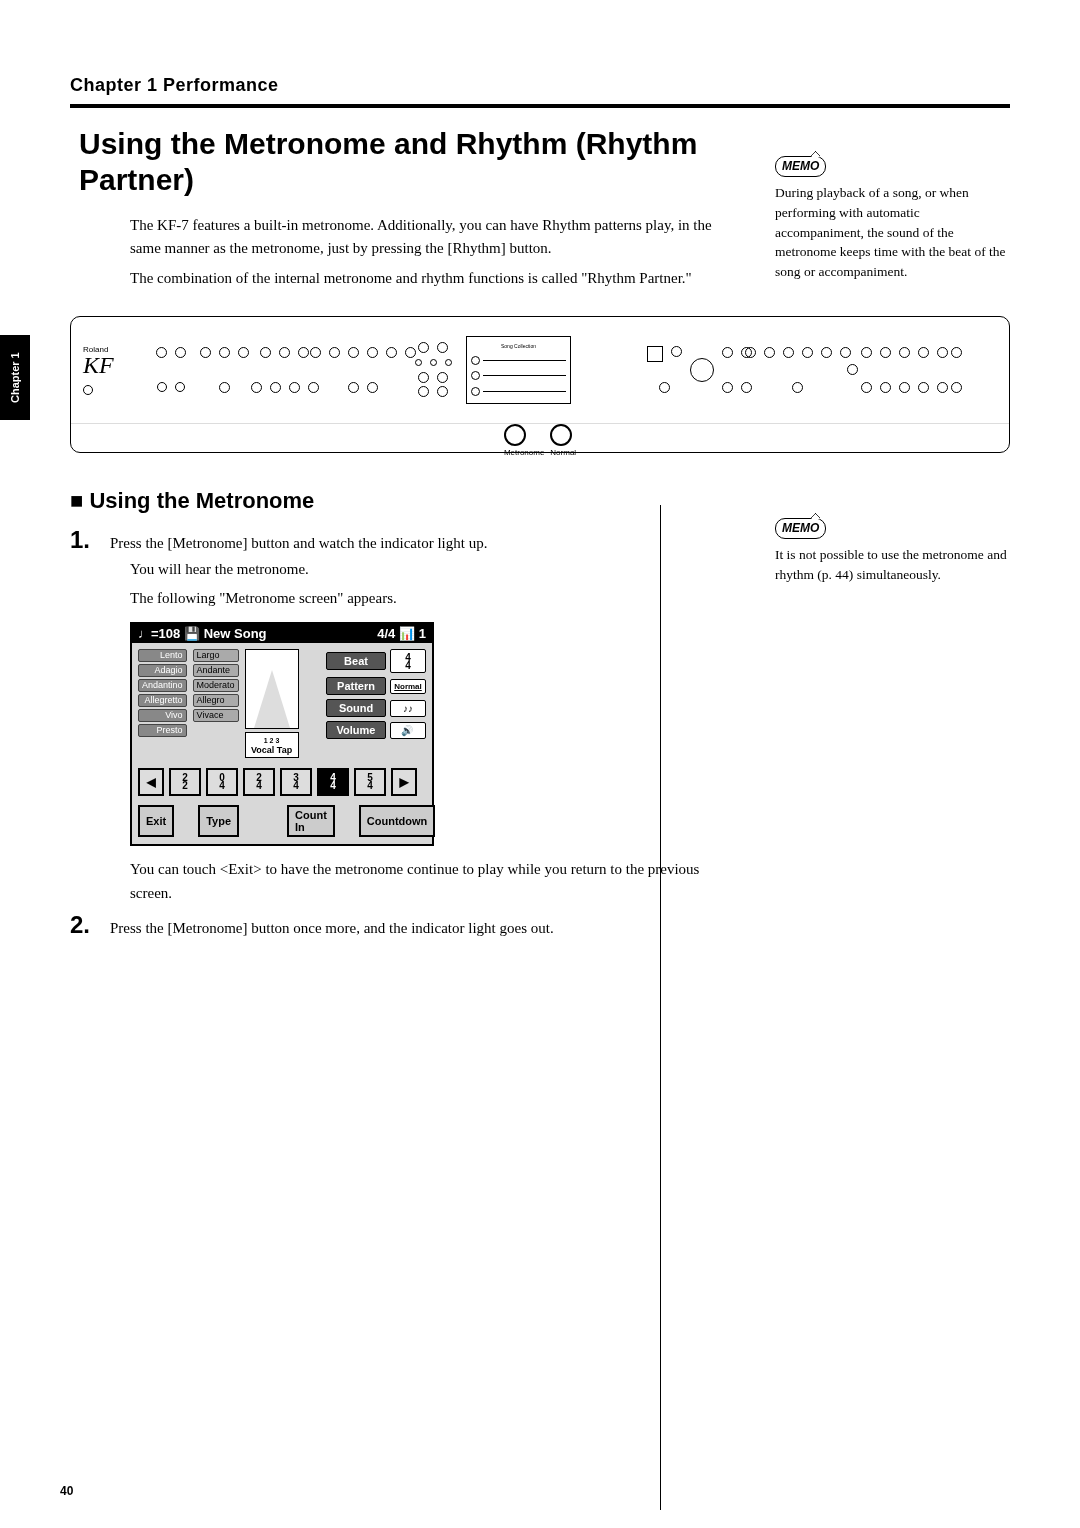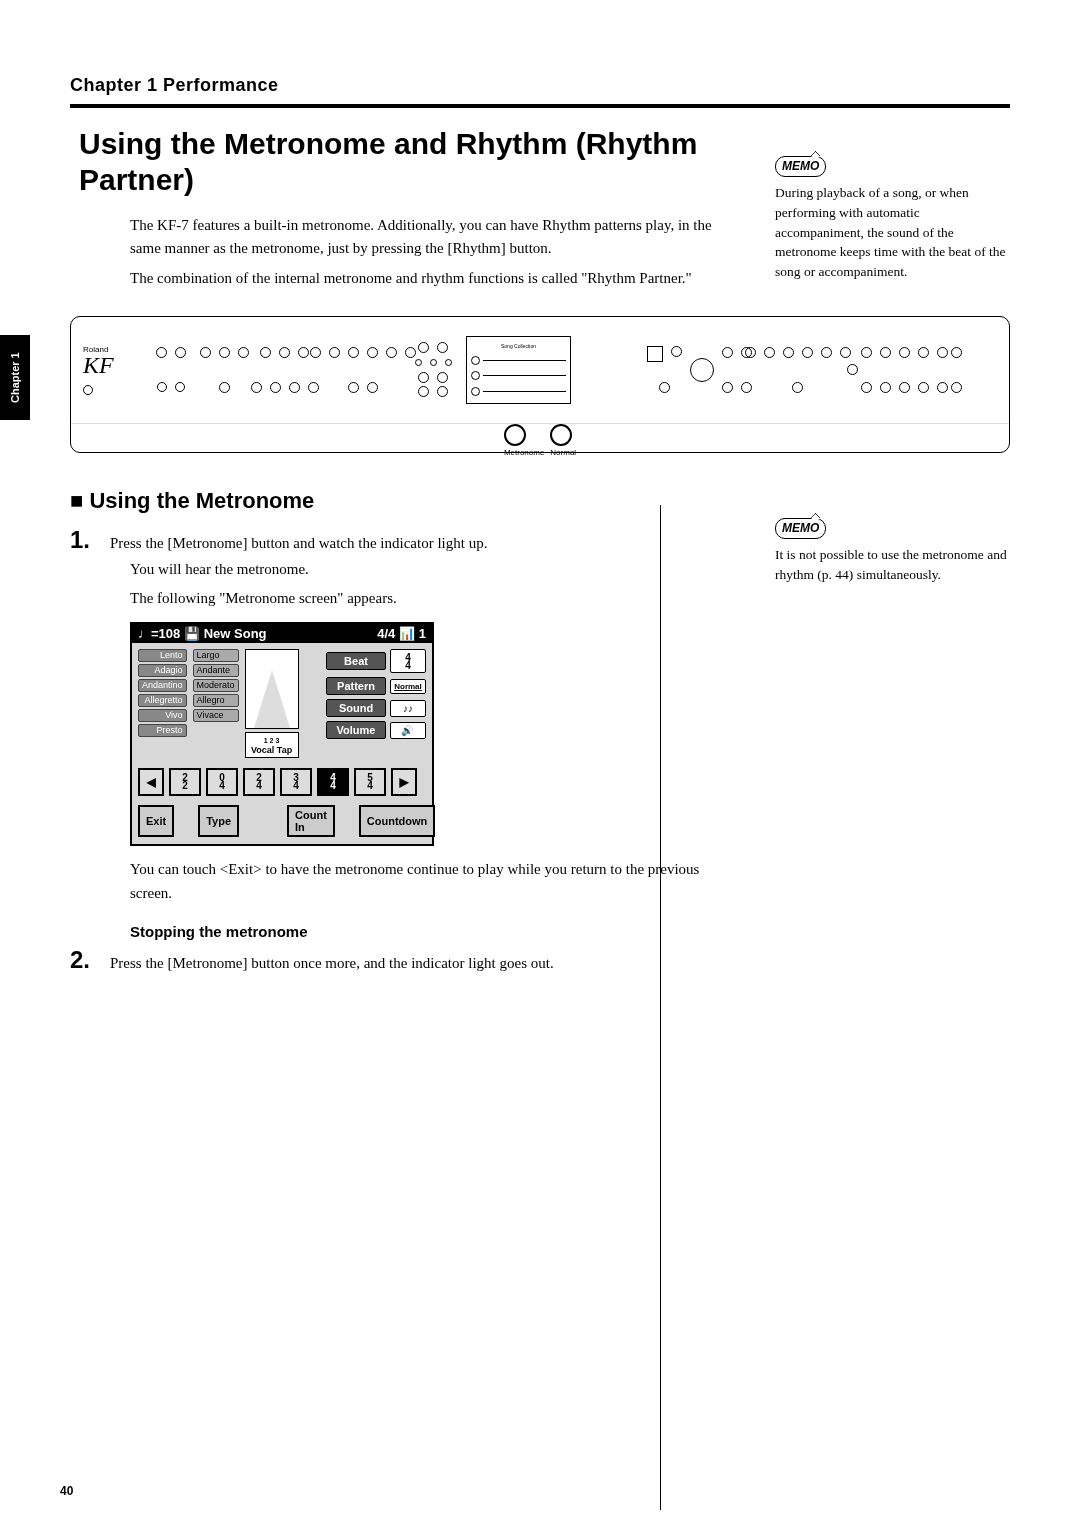--- a/index.html
+++ b/index.html
@@ -595,21 +595,20 @@
           <div class="btn-box" style="width:38px;">Exit</div>
           <div class="btn-box" style="width:60px;text-align:right;">Type</div>
           <div style="flex:1;"></div>
           <div class="btn-box" style="width:60px;">Count In</div>
           <div class="btn-box" style="width:64px;">Countdown</div>
         </div>
       </div>
 
       <p class="body-text indent">You can touch &lt;Exit&gt; to have the metronome continue to play while you return to the previous screen.</p>
 
-      <div class="sub-heading">Stopping the metronome</div>
 
       <div class="step-row">
         <div class="step-num">2.</div>
         <div class="step-text">Press the [Metronome] button once more, and the indicator light goes out.</div>
       </div>
     </div>
 
     <div class="side-col">
       <div style="height:55px;"></div>
       <div class="memo-badge">MEMO</div>

